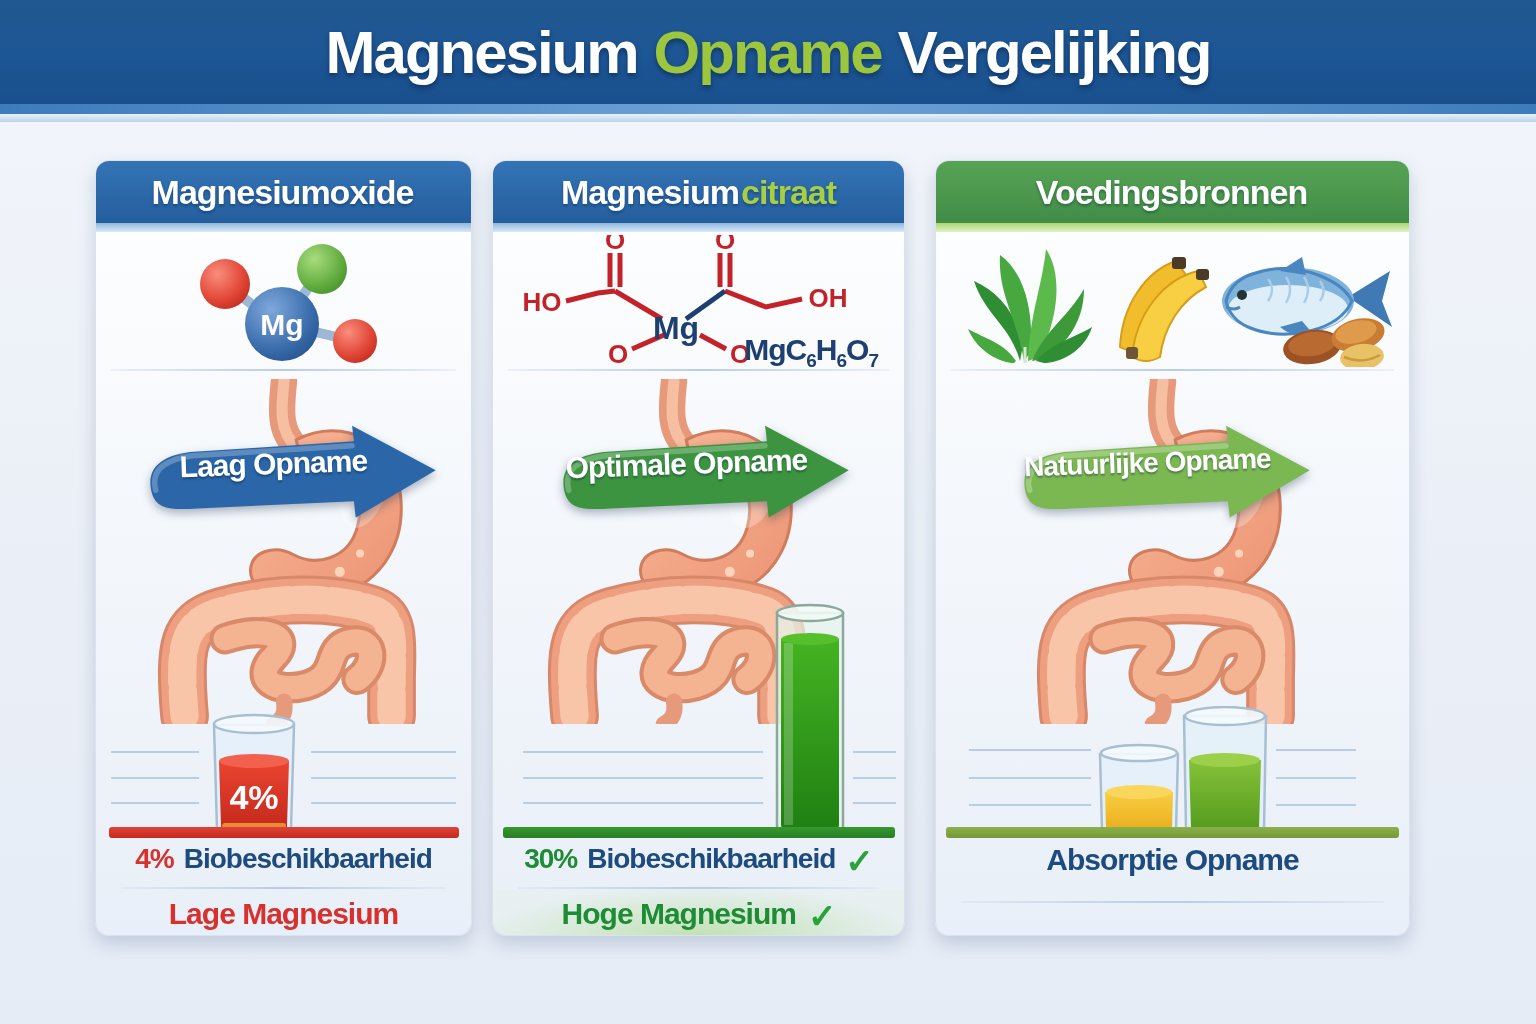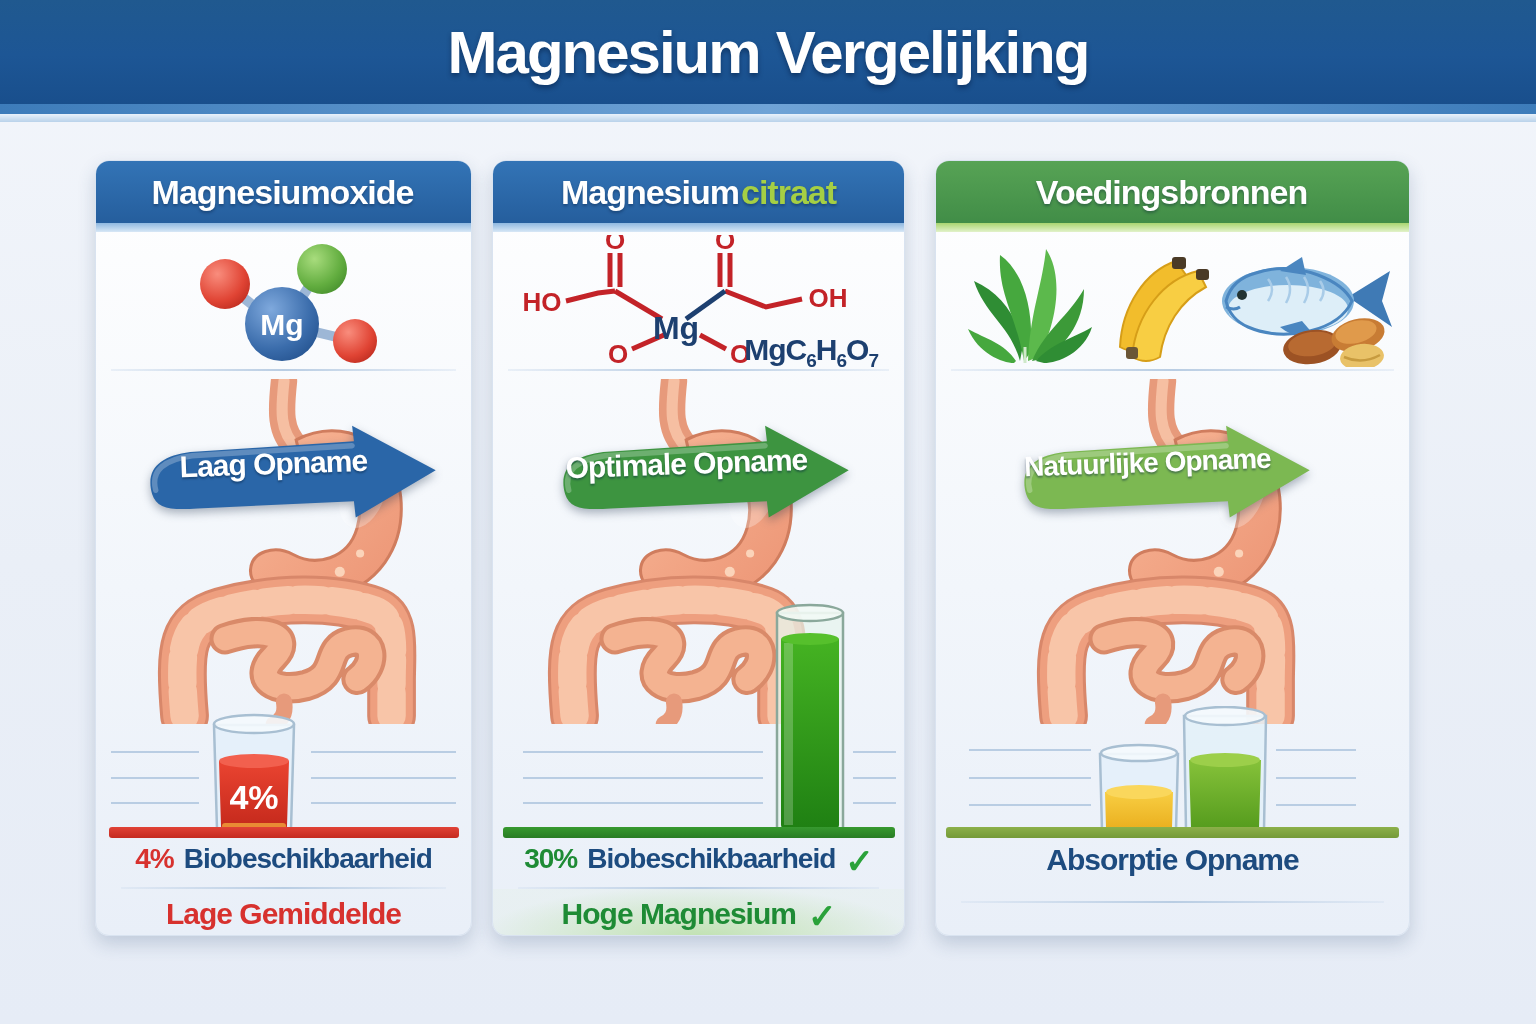--- a/index.html
+++ b/index.html
@@ -153,20 +153,21 @@
       <path d="M14 74 C8 52 24 40 54 36 L230 25" fill="none" stroke="rgba(255,255,255,0.25)" stroke-width="6" stroke-linecap="round"></path>
     </symbol>
   </defs>
 </svg>
 
 <div class="stage">
 
   <div class="banner">
     <div class="banner-title">
       <span class="w">Magnesium</span>
+      <span class="g">Opname</span>
       <span class="w">Vergelijking</span>
     </div>
     <div class="banner-stripe1"></div>
     <div class="banner-stripe2"></div>
   </div>
 
   <div class="card card1">
     <div class="card-header hdr-blue">
       <span class="w">Magnesiumoxide</span>
       <span class="g"></span>
@@ -217,21 +218,21 @@
       </svg>
     </div>
     <div class="baseline bl-red"></div>
 
     <div class="stat-row">
       <span class="stat-value-red">4%</span>
       <span class="stat-label">Biobeschikbaarheid</span>
     </div>
     <div class="stat-divider"></div>
     <div class="verdict-row">
-      <span class="verdict-red">Lage Gemiddelde</span>
+      <span class="verdict-red">Lage Magnesium</span>
     </div>
   </div>
 
   <div class="card card2">
     <div class="card-header hdr-blue">
       <span class="w">Magnesium</span>
       <span class="g">citraat</span>
       <div class="hdr-stripe blue"></div>
     </div>
 

